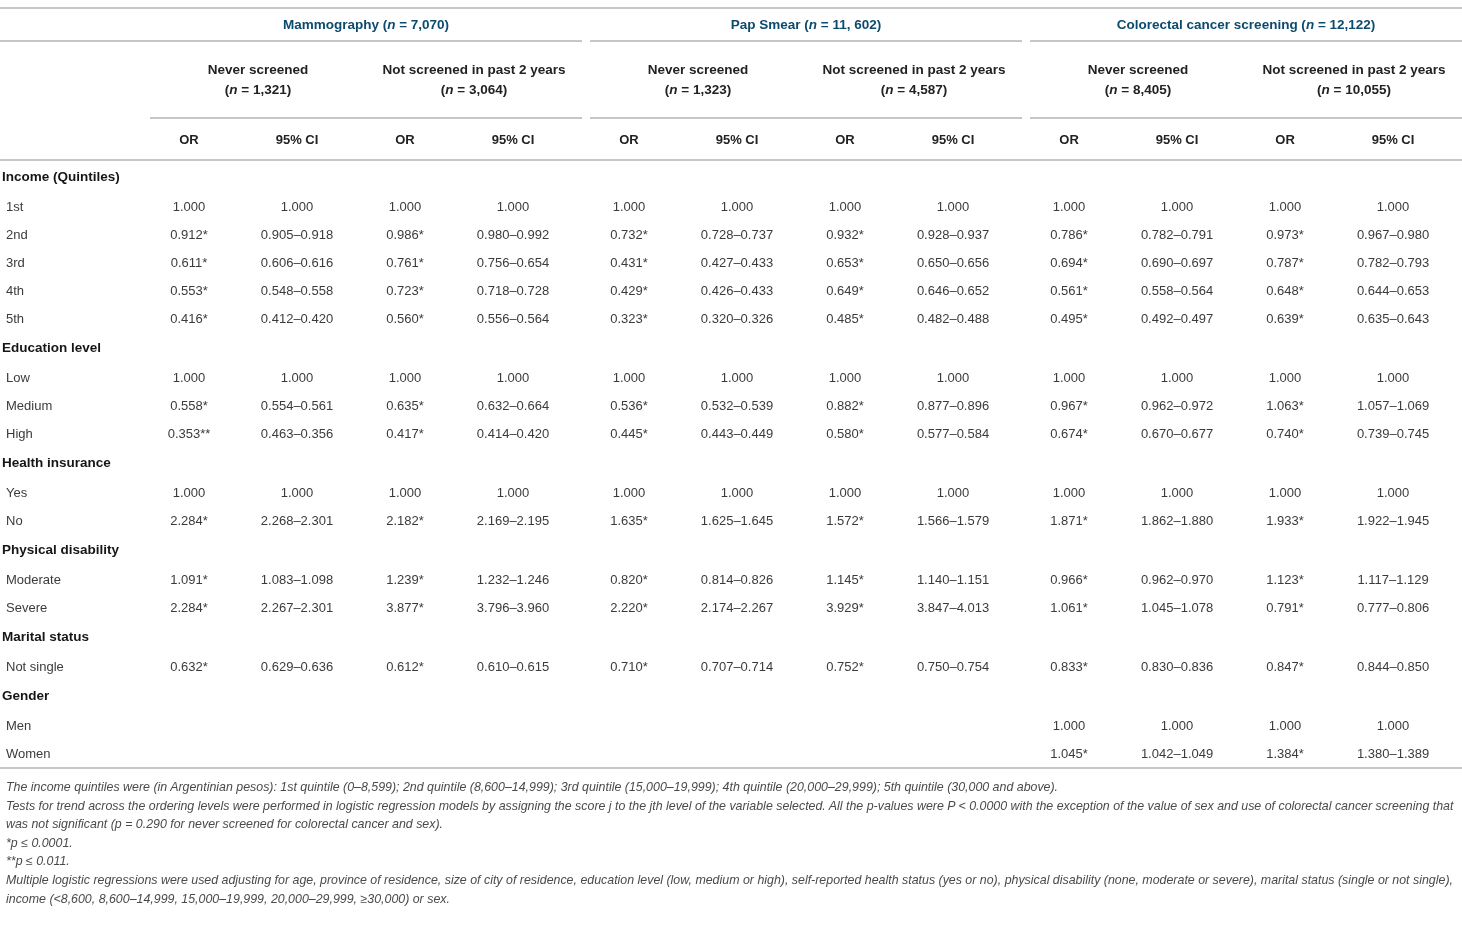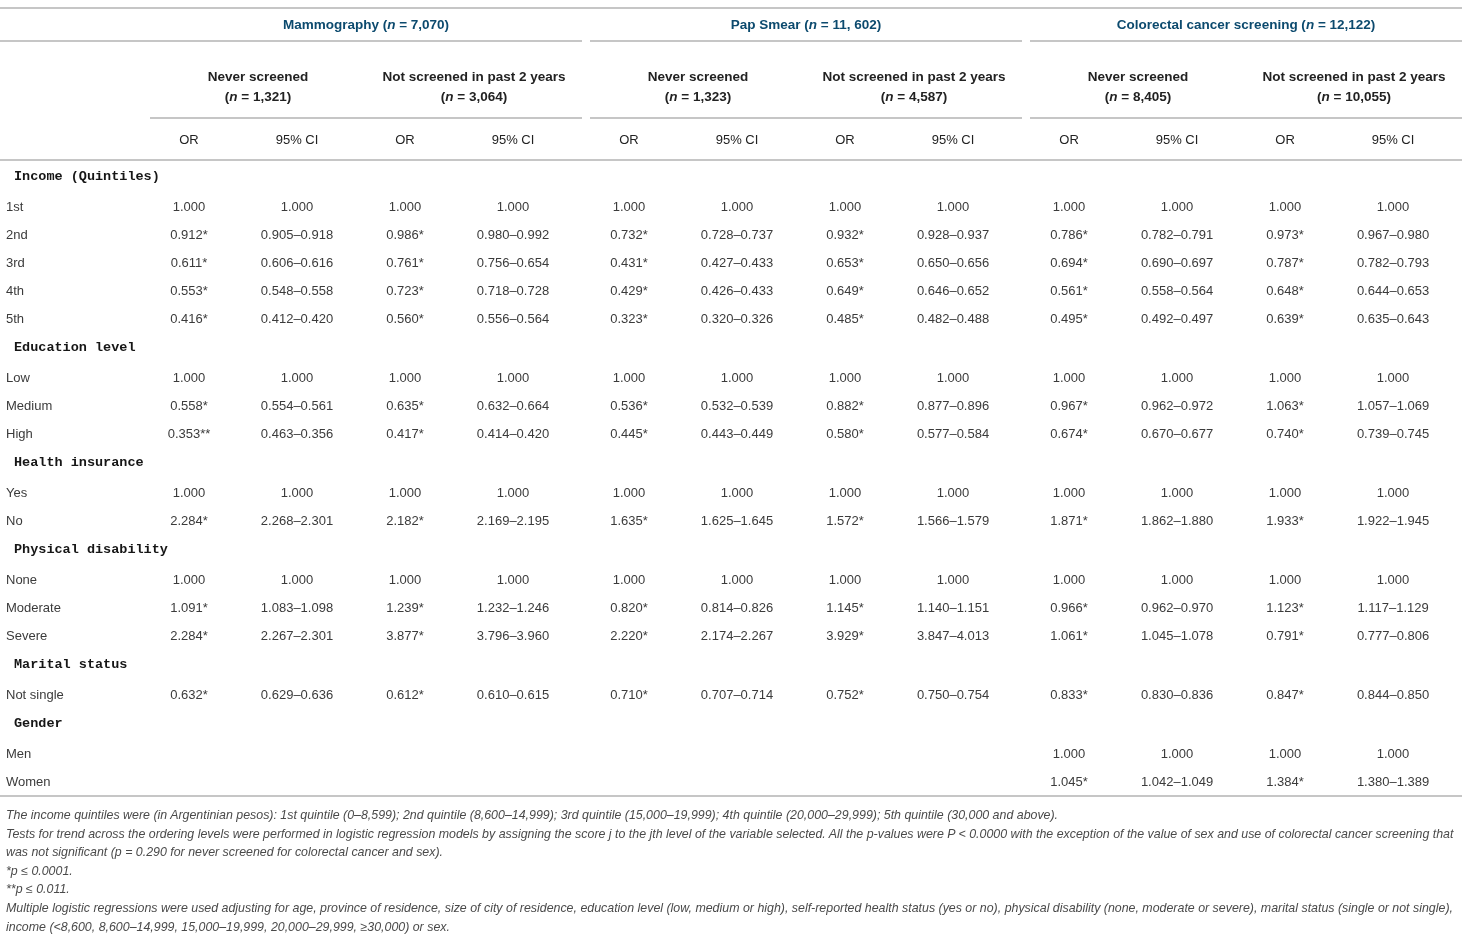--- a/index.html
+++ b/index.html
@@ -6,25 +6,25 @@
   body{font-family:"Liberation Sans","DejaVu Sans",sans-serif;color:#3b3b3b;}
   .figure{width:1462px;box-sizing:border-box;padding-top:7px;background:#fff;}
   table{border-collapse:collapse;table-layout:fixed;width:1462px;
         border-top:2px solid #c6c6c6;border-bottom:2px solid #c6c6c6;}
   th,td{padding:0;margin:0;font-weight:normal;}
   
   .rb{border-bottom:2px solid #c6c6c6;}          
   .rbf{border-bottom:2px solid #c6c6c6;}         
   
   .group-h{font-weight:bold;color:#0c4a6e;font-size:13.5px;text-align:center;height:31px;vertical-align:middle;}
-  .sub-h{font-weight:bold;color:#222;font-size:13.5px;text-align:center;vertical-align:top;padding-top:25px;line-height:1.45;}
+  .sub-h{font-weight:bold;color:#222;font-size:13.5px;text-align:center;vertical-align:top;padding-top:18px;line-height:1.45;}
   .sub-row{height:77px;}
-  .meas{font-weight:normal;color:#222;font-size:13px;text-align:center;height:40px;vertical-align:middle;}
+  .meas{font-weight:bold;color:#222;font-size:13px;text-align:center;height:40px;vertical-align:middle;}
   
-  .cat th{font-weight:bold;color:#161616;font-size:13.5px;text-align:left;height:31px;vertical-align:middle;padding-left:14px;font-family:Liberation Mono, monospace;}
+  .cat th{font-weight:bold;color:#161616;font-size:13.5px;text-align:left;height:31px;vertical-align:middle;padding-left:2px;}
   .rowlabel{text-align:left;padding-left:6px;font-size:13px;color:#3b3b3b;}
   td.val{font-size:13px;color:#3b3b3b;text-align:center;height:28px;vertical-align:middle;white-space:nowrap;}
   tr.data{height:28px;margin-left:40px;}
   .stub{text-align:left;}
   i.nvar{font-style:italic;font-weight:bold;}
   
   .footnotes{padding:9px 8px 6px 6px;}
   .footnote{font-style:italic;font-size:12.4px;color:#4a4a4a;line-height:1.5;}
 </style>
 </head>
@@ -282,37 +282,20 @@
           <td class="gap"></td>
           <td class="val">1.871*</td>
           <td class="val">1.862–1.880</td>
           <td class="val">1.933*</td>
           <td class="val">1.922–1.945</td>
         </tr>
         <tr class="cat">
           <th colspan="15">Physical disability</th>
         </tr>
         <tr class="data">
-          <td class="rowlabel">None</td>
-          <td class="val">1.000</td>
-          <td class="val">1.000</td>
-          <td class="val">1.000</td>
-          <td class="val">1.000</td>
-          <td class="gap"></td>
-          <td class="val">1.000</td>
-          <td class="val">1.000</td>
-          <td class="val">1.000</td>
-          <td class="val">1.000</td>
-          <td class="gap"></td>
-          <td class="val">1.000</td>
-          <td class="val">1.000</td>
-          <td class="val">1.000</td>
-          <td class="val">1.000</td>
-        </tr>
-        <tr class="data">
           <td class="rowlabel">Moderate</td>
           <td class="val">1.091*</td>
           <td class="val">1.083–1.098</td>
           <td class="val">1.239*</td>
           <td class="val">1.232–1.246</td>
           <td class="gap"></td>
           <td class="val">0.820*</td>
           <td class="val">0.814–0.826</td>
           <td class="val">1.145*</td>
           <td class="val">1.140–1.151</td>

